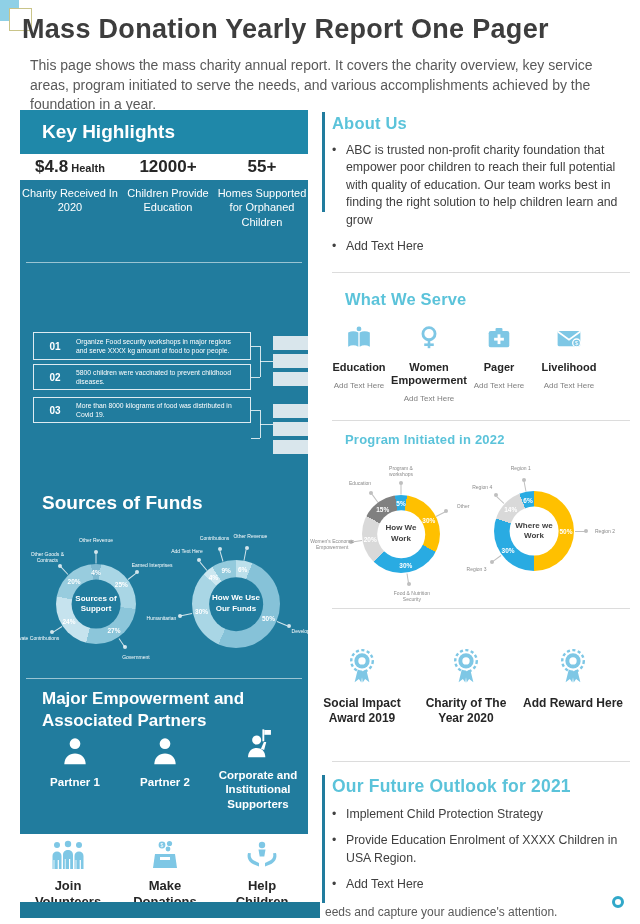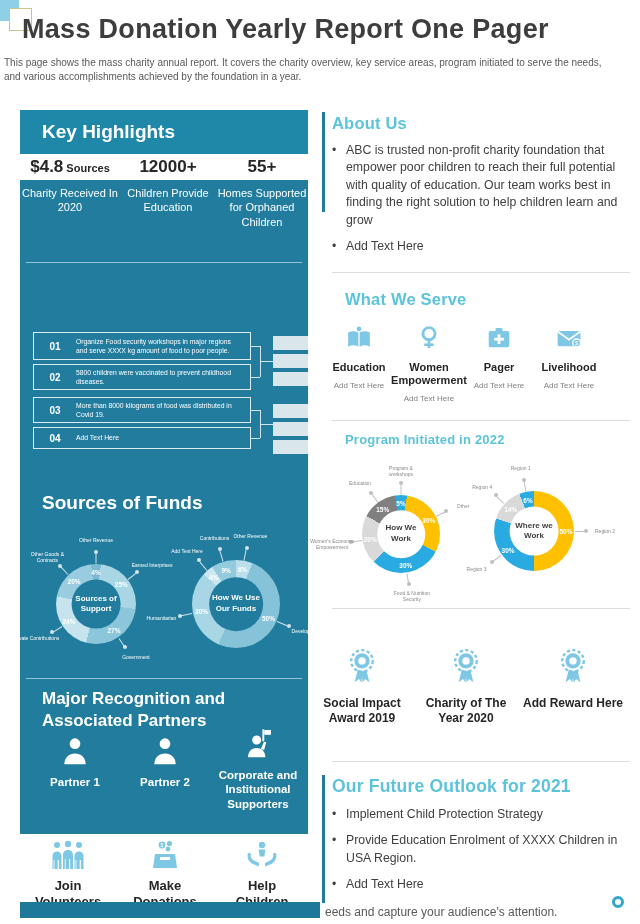--- a/index.html
+++ b/index.html
@@ -4,21 +4,21 @@
 <style>
   * { margin:0; padding:0; box-sizing:border-box; }
   body { font-family:"Liberation Sans", sans-serif; background:#fff; }
   .page { position:relative; width:640px; height:924px; background:#fff; overflow:hidden; }
 
   
   .deco-blue { position:absolute; left:0; top:0; width:19px; height:21px; background:#8FD0E6; }
   .deco-khaki { position:absolute; left:9px; top:8px; width:23px; height:23px; background:#fff; border:1.5px solid #C9C489; }
 
   .title { position:absolute; left:22px; top:14px; font-size:27px; font-weight:bold; color:#3D3D3D; letter-spacing:.3px; }
-  .subtitle { position:absolute; left:4px; top:56px; width:600px; font-size:10px; color:#595959; line-height:1.4; }
+  .subtitle { position:absolute; left:30px; top:56px; width:600px; font-size:14px; color:#595959; line-height:1.4; }
 
   
   .panel { position:absolute; left:20px; top:110px; width:288px; height:724px; background:#217C9E; color:#fff;padding-left:44px; }
   .kh-band { position:absolute; left:0; top:0; width:288px; height:44px; background:#1F88A9; display:flex; align-items:center; padding-left:22px; font-size:19px; font-weight:bold; }
   .kh-stats { position:absolute; left:0; top:44px; width:288px; height:26px; background:#fff; color:#262626; display:grid; grid-template-columns:100px 96px 92px; align-items:center; text-align:center; }
   .kh-stats .v { font-size:17px; font-weight:bold; }
   .kh-stats .sfx { font-size:11px; font-weight:bold; }
   .kh-labels { position:absolute; left:0; top:76px; width:288px; display:grid; grid-template-columns:100px 96px 92px; text-align:center; font-size:11px; line-height:1.3; }
   .panel-hr { position:absolute; left:6px; width:276px; height:1px; background:rgba(255,255,255,.55); }
   .ach-title { position:absolute; left:22px; top:162px; width:255px; font-size:17px; font-weight:bold; line-height:1.3; }
@@ -82,21 +82,21 @@
   <div class="deco-blue"></div>
   <div class="deco-khaki"></div>
 
   <h1 class="title">Mass Donation Yearly Report One Pager</h1>
   <p class="subtitle">This page shows the mass charity annual report. It covers the charity overview,  key  service areas, program initiated to serve the needs, and various accomplishments achieved by the foundation in a year.</p>
 
   <div class="panel">
     <div class="kh-band">Key Highlights</div>
 
     <div class="kh-stats">
-      <div><span class="v">$4.8</span><span class="sfx"> Sources</span></div>
+      <div><span class="v">$4.8</span><span class="sfx"> Health</span></div>
       <div><span class="v">12000+</span></div>
       <div><span class="v">55+</span></div>
     </div>
     <div class="kh-labels">
       <div>Charity Received In 2020</div>
       <div>Children Provide Education</div>
       <div>Homes Supported for Orphaned Children</div>
     </div>
 
     <div class="panel-hr" style="top:152px;"></div>
@@ -106,24 +106,20 @@
       <span class="num">01</span>
       <span class="txt">Organize Food security workshops in major regions and serve XXXX kg amount of food to poor people.</span>
     </div>
     <div class="ach-row" style="top:254px;height:26px;">
       <span class="num">02</span>
       <span class="txt">5800 children were vaccinated to prevent childhood diseases.</span>
     </div>
     <div class="ach-row" style="top:287px;height:26px;">
       <span class="num">03</span>
       <span class="txt">More than 8000 kilograms of food was distributed in Covid 19.</span>
-    </div>
-    <div class="ach-row" style="top:317px;height:22px;">
-      <span class="num">04</span>
-      <span class="txt">Add Text Here</span>
     </div>
 
     <div class="hline" style="left:231px;top:236px;width:9px;"></div>
     <div class="hline" style="left:231px;top:267px;width:9px;"></div>
     <div class="vline" style="left:240px;top:236px;height:31px;"></div>
     <div class="hline" style="left:240px;top:251px;width:13px;"></div>
     <div class="ach-box" style="top:226px;"></div>
     <div class="ach-box" style="top:244px;"></div>
     <div class="ach-box" style="top:262px;"></div>
 
@@ -187,21 +183,21 @@
         <div class="dot" style="left: 31.2325px; top: 23.1823px;"></div>
         <div class="clabel" style="left: 21.0196px; top: 15.9897px;">Add Text Here</div>
         <span class="pct" style="left: 60.083px; top: 35.2258px;">9%</span>
         <div class="ray" style="width: 11.44px; transform: rotate(253.636deg); left: 57.3558px; top: 25.938px;"></div>
         <div class="dot" style="left: 51.8849px; top: 12.117px;"></div>
         <div class="clabel" style="left: 48.532px; top: 2.60309px;">Contributions</div>
       </div>
 
     <div class="panel-hr" style="top:568px;"></div>
 
-    <h2 class="sup-title">Major Recognition and Associated Partners</h2>
+    <h2 class="sup-title">Major Empowerment and Associated Partners</h2>
 
     <div class="partner" style="left:10px;top:625px;width:90px;">
       <span><svg viewBox="0 0 24 24" fill="#fff">
             <circle cx="12" cy="6.5" r="4"></circle>
             <path d="M4 22c0-5.2 3.6-8.2 8-8.2s8 3 8 8.2z"></path>
           </svg></span>
       <div class="plabel">Partner 1</div>
     </div>
     <div class="partner" style="left:100px;top:625px;width:90px;">
       <span><svg viewBox="0 0 24 24" fill="#fff">

